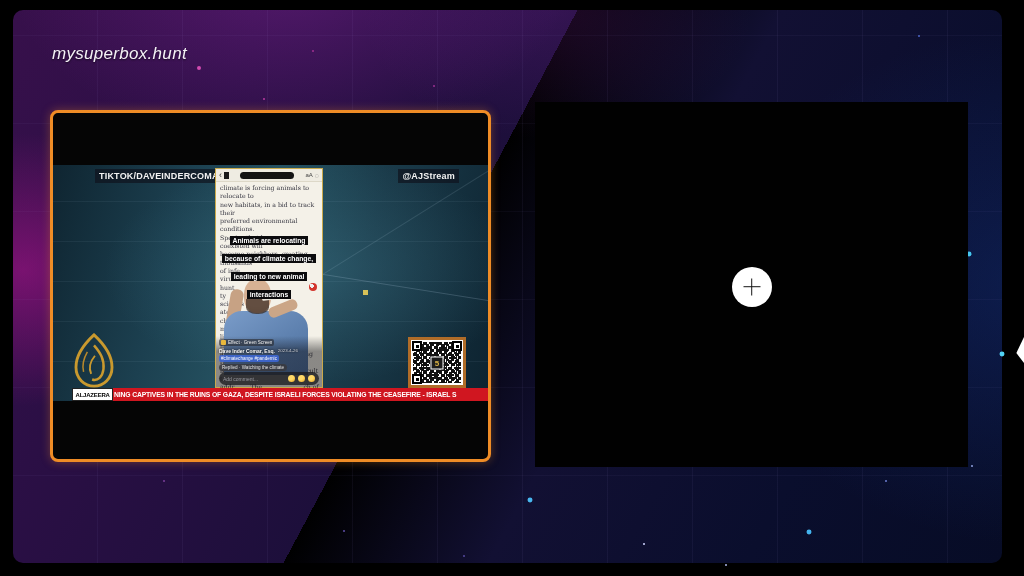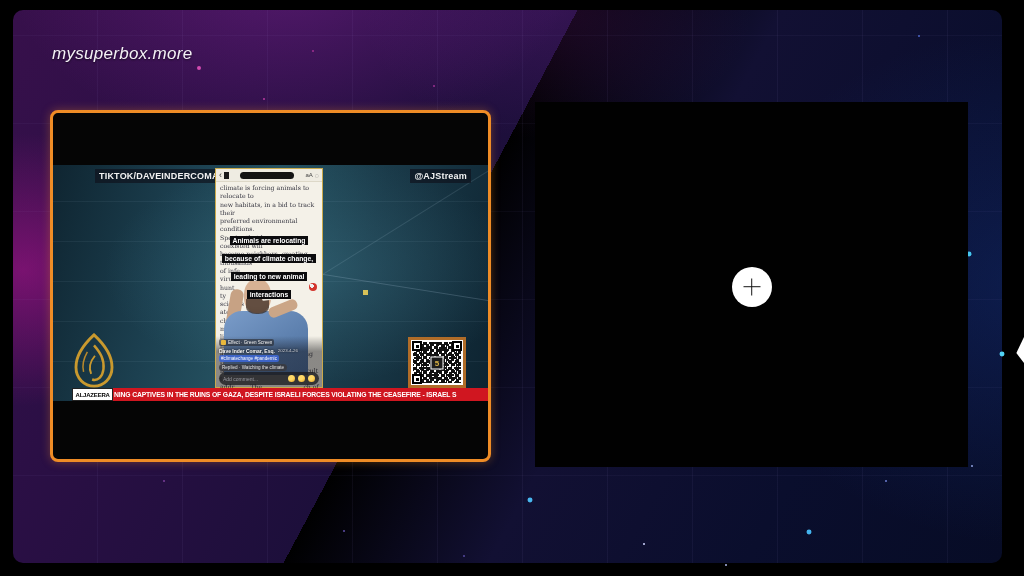--- a/index.html
+++ b/index.html
@@ -44,21 +44,21 @@
   .video::before { content:""; position:absolute; inset:0;
     background:repeating-linear-gradient(0deg, transparent 0 39px, rgba(200,230,255,.06) 39px 40px); }
   .diag1 { position:absolute; left:180px; top:120px; width:320px; height:1px;
     background:rgba(210,235,255,.18); transform:rotate(9deg); }
   .diag2 { position:absolute; left:250px; top:40px; width:260px; height:1px;
     background:rgba(210,235,255,.12); transform:rotate(-32deg); }
   .golddot { position:absolute; left:310px; top:125px; width:5px; height:5px; background:#d8c258; }
 
   .tag { position:absolute; top:4px; background:rgba(15,18,28,.68); color:#f2f2f2;
     font-size:9px; font-weight:bold; letter-spacing:.2px; padding:2px 4px; }
-  .tag.left { left:42px; } .tag.right { right:17px; }
+  .tag.left { left:42px; } .tag.right { right:29px; }
 
   
   .phone { position:absolute; left:162px; top:3px; width:108px; height:220px; z-index:3;
     background:#f4f1e8; border:1px solid #caa94a; }
   .p-bar { position:absolute; left:0; top:0; right:0; height:13px; display:flex; align-items:center;
     gap:2px; padding:0 3px; background:#efece2; border-bottom:1px solid #ddd8c8; }
   .chev { font-size:9px; color:#333; line-height:1; }
   .doc { width:5px; height:7px; background:#1a1a1a; }
   .redact { flex:1; height:7px; max-width:54px; margin:0 auto; background:#141414; border-radius:4px; }
   .aA { font-size:6px; color:#444; } .pcirc { font-size:7px; color:#555; line-height:1; }
@@ -140,21 +140,21 @@
   .corner-glyph { position:absolute; left:1015px; top:337px; width:9px; height:26px; background:#fff;
     clip-path:polygon(100% 0, 100% 100%, 15% 62%); }
 </style>
 </head>
 <body>
 
 <div class="scene">
   <div class="stars"></div>
 </div>
 
-<div class="watermark">mysuperbox.more</div>
+<div class="watermark">mysuperbox.hunt</div>
 
 <div class="player">
   <div class="video">
     <div class="diag1"></div>
     <div class="diag2"></div>
     <div class="golddot"></div>
 
     <span class="tag left">TIKTOK/DAVEINDERCOMAR</span>
     <span class="tag right">@AJStream</span>
 

